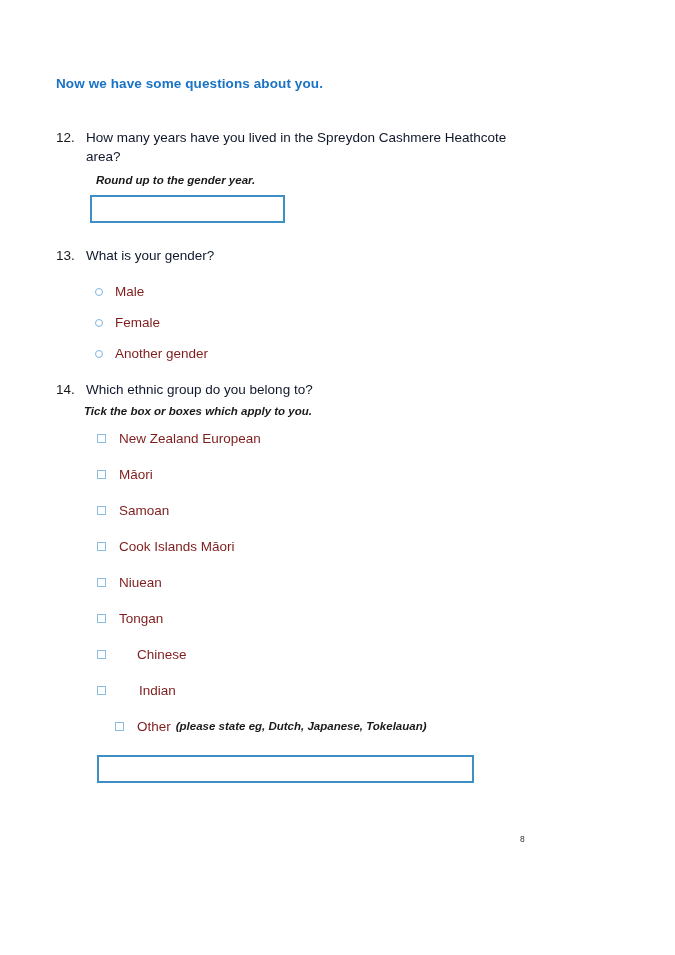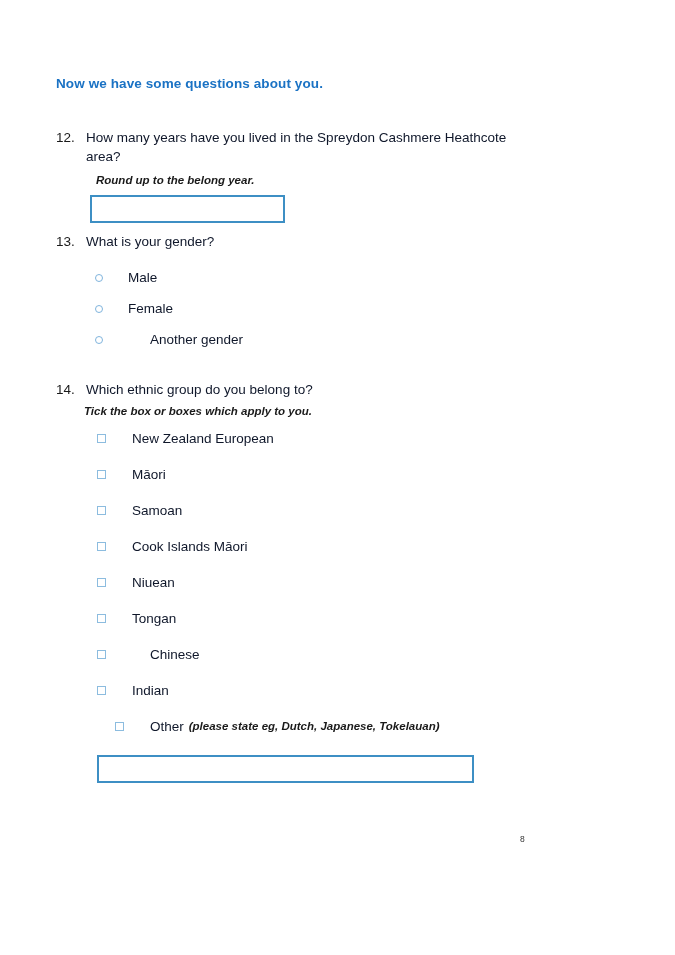--- a/index.html
+++ b/index.html
@@ -92,22 +92,21 @@
   .check-mark {
     width: 9px;
     height: 9px;
     border: 1px solid #8cbcdf;
     box-sizing: border-box;
     flex: 0 0 9px;
     margin-right: 13px;
     background: #ffffff;
   }
   .opt-label {
-    color: #0f172a;
-    margin-left: 13px;
+    color: #7f1d1d;
   }
   .opt-note {
     font-size: 11.5px;
     font-weight: bold;
     font-style: italic;
     color: #1a1a1a;
     margin-left: 5px;
   }
 
   
@@ -124,41 +123,41 @@
 
 <div class="page">
 
   <div class="section-heading">Now we have some questions about you.</div>
 
   <div class="question" style="top:128px;">
     <div class="q-line">
       <div class="q-num">12.</div>
       <div class="q-text q-text-wide">How many years have you lived in the Spreydon Cashmere Heathcote area?</div>
     </div>
-    <div class="hint" style="margin-left:40px; margin-top:6px;">Round up to the belong year.</div>
+    <div class="hint" style="margin-left:40px; margin-top:6px;">Round up to the gender year.</div>
     <input type="text" class="textbox" style="margin-left: 34px; margin-top: 7px; width: 195px; height: 28px; padding: 0px 6px; font-size: 13px; font-family: &quot;Liberation Sans&quot;, sans-serif;" placeholder="">
   </div>
 
-  <div class="question" style="top:232px;">
+  <div class="question" style="top:246px;">
     <div class="q-line">
       <div class="q-num">13.</div>
       <div class="q-text">What is your gender?</div>
     </div>
 
     <div class="option-row" style="margin-left:39px; margin-top:17px;">
       <span class="radio-mark"></span>
       <span class="opt-label">Male</span>
     </div>
 
     <div class="option-row" style="margin-left:39px; margin-top:12px;">
       <span class="radio-mark"></span>
       <span class="opt-label">Female</span>
     </div>
 
-    <div class="option-row" style="margin-left:39px; margin-top:12px;gap:22px;">
+    <div class="option-row" style="margin-left:39px; margin-top:12px;">
       <span class="radio-mark"></span>
       <span class="opt-label">Another gender</span>
     </div>
   </div>
 
   <div class="question" style="top:380px;">
     <div class="q-line">
       <div class="q-num">14.</div>
       <div class="q-text">Which ethnic group do you belong to?</div>
     </div>
@@ -192,21 +191,21 @@
     <div class="option-row" style="margin-left:41px; margin-top:17px;">
       <span class="check-mark"></span>
       <span class="opt-label">Tongan</span>
     </div>
 
     <div class="option-row" style="margin-left:41px; margin-top:17px;gap:18px;">
       <span class="check-mark"></span>
       <span class="opt-label">Chinese</span>
     </div>
 
-    <div class="option-row" style="margin-left:41px; margin-top:17px;">
+    <div class="option-row" style="margin-left:41px; margin-top:17px;gap:20px;">
       <span class="check-mark"></span>
       <span class="opt-label">Indian</span>
     </div>
 
     <div class="option-row" style="margin-left:41px; margin-top:17px;padding-left:18px;">
       <span class="check-mark"></span>
       <span class="opt-label">Other</span>
       <span class="opt-note">(please state eg, Dutch, Japanese, Tokelauan)</span>
     </div>
 

